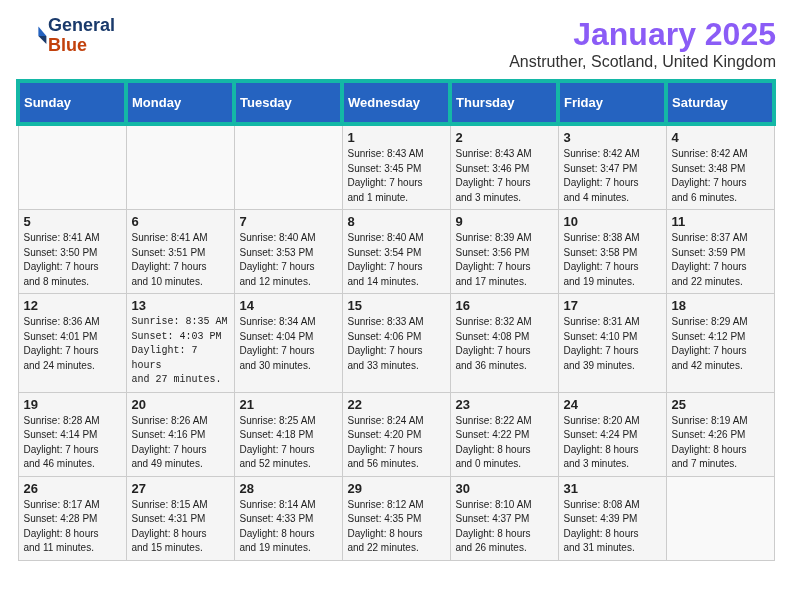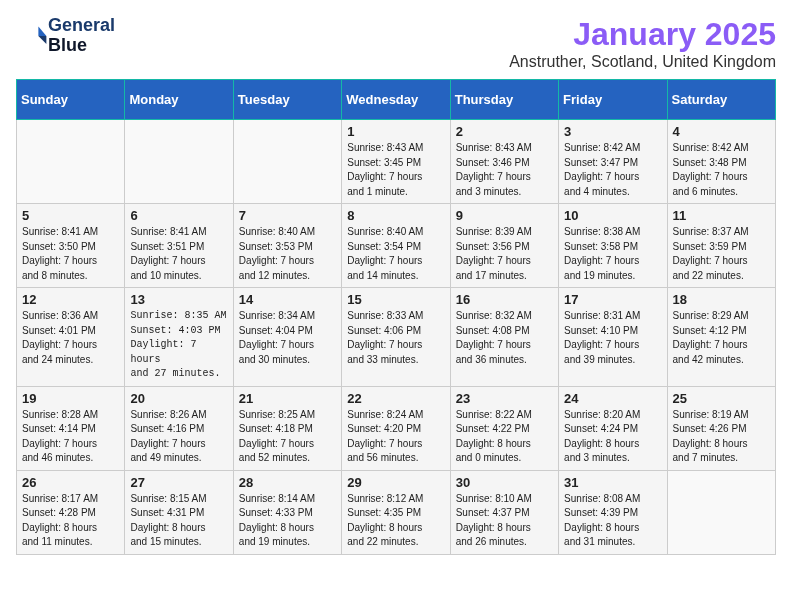--- a/index.html
+++ b/index.html
@@ -19,21 +19,21 @@
     .logo {
       display: flex;
       align-items: center;
     }
     .logo-text {
       font-size: 18px;
       font-weight: bold;
       color: #1a3a6b;
       line-height: 1.1;
     }
-    .logo-blue { color: #0f172a; }
+    .logo-blue { color: #c2410c; }
     .logo-icon {
       width: 32px;
       height: 32px;
     }
     .title-block { text-align: right; }
     .month-title {
       font-size: 32px;
       font-weight: bold;
       color: #8b5cf6;
       text-align: right;
@@ -47,21 +47,21 @@
       border-collapse: collapse;
       border: 1px solid #ccc;
     }
     .calendar th {
       background: #2563c0;
       color: #fff;
       font-size: 13px;
       font-weight: bold;
       padding: 12px 4px;
       text-align: left;
-      border: 1px solid #14b8a6;
+      border: 4px solid #14b8a6;
     }
     .calendar td {
       vertical-align: top;
       border: 1px solid #ccc;
       padding: 4px 5px;
       font-size: 10.5px;
       color: #222;
       min-height: 80px;
       width: calc(100% / 7);
     }

